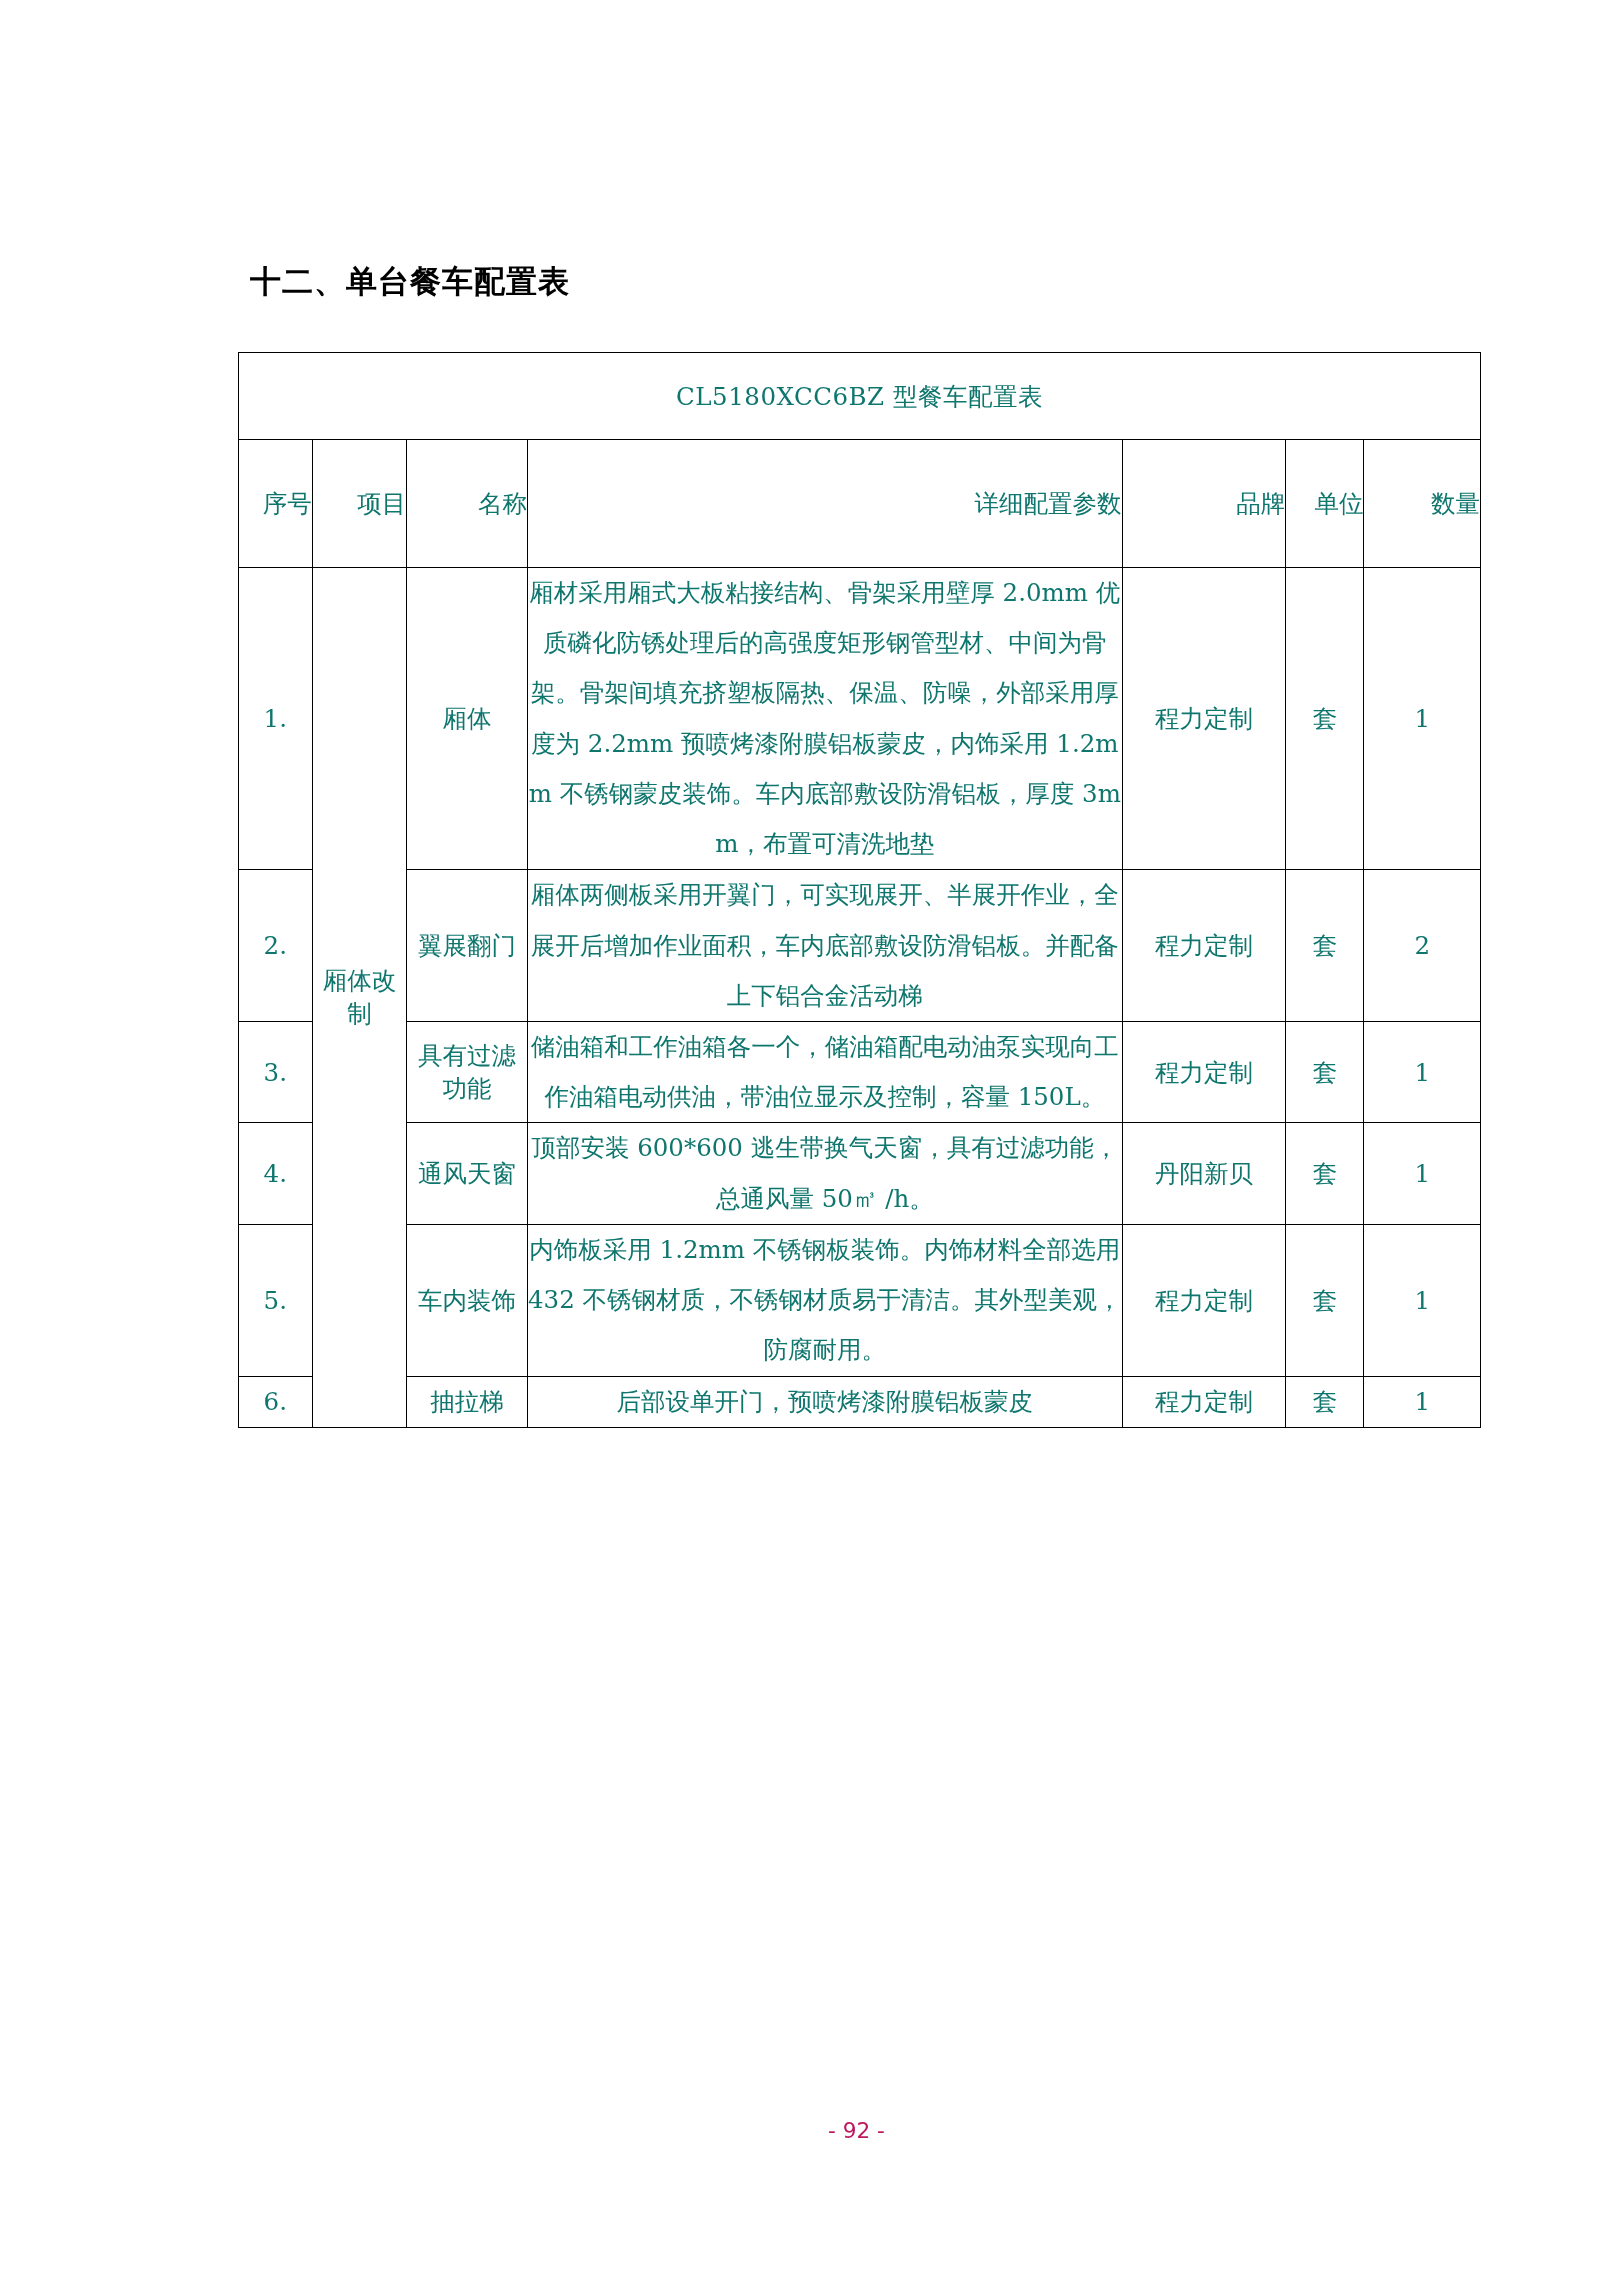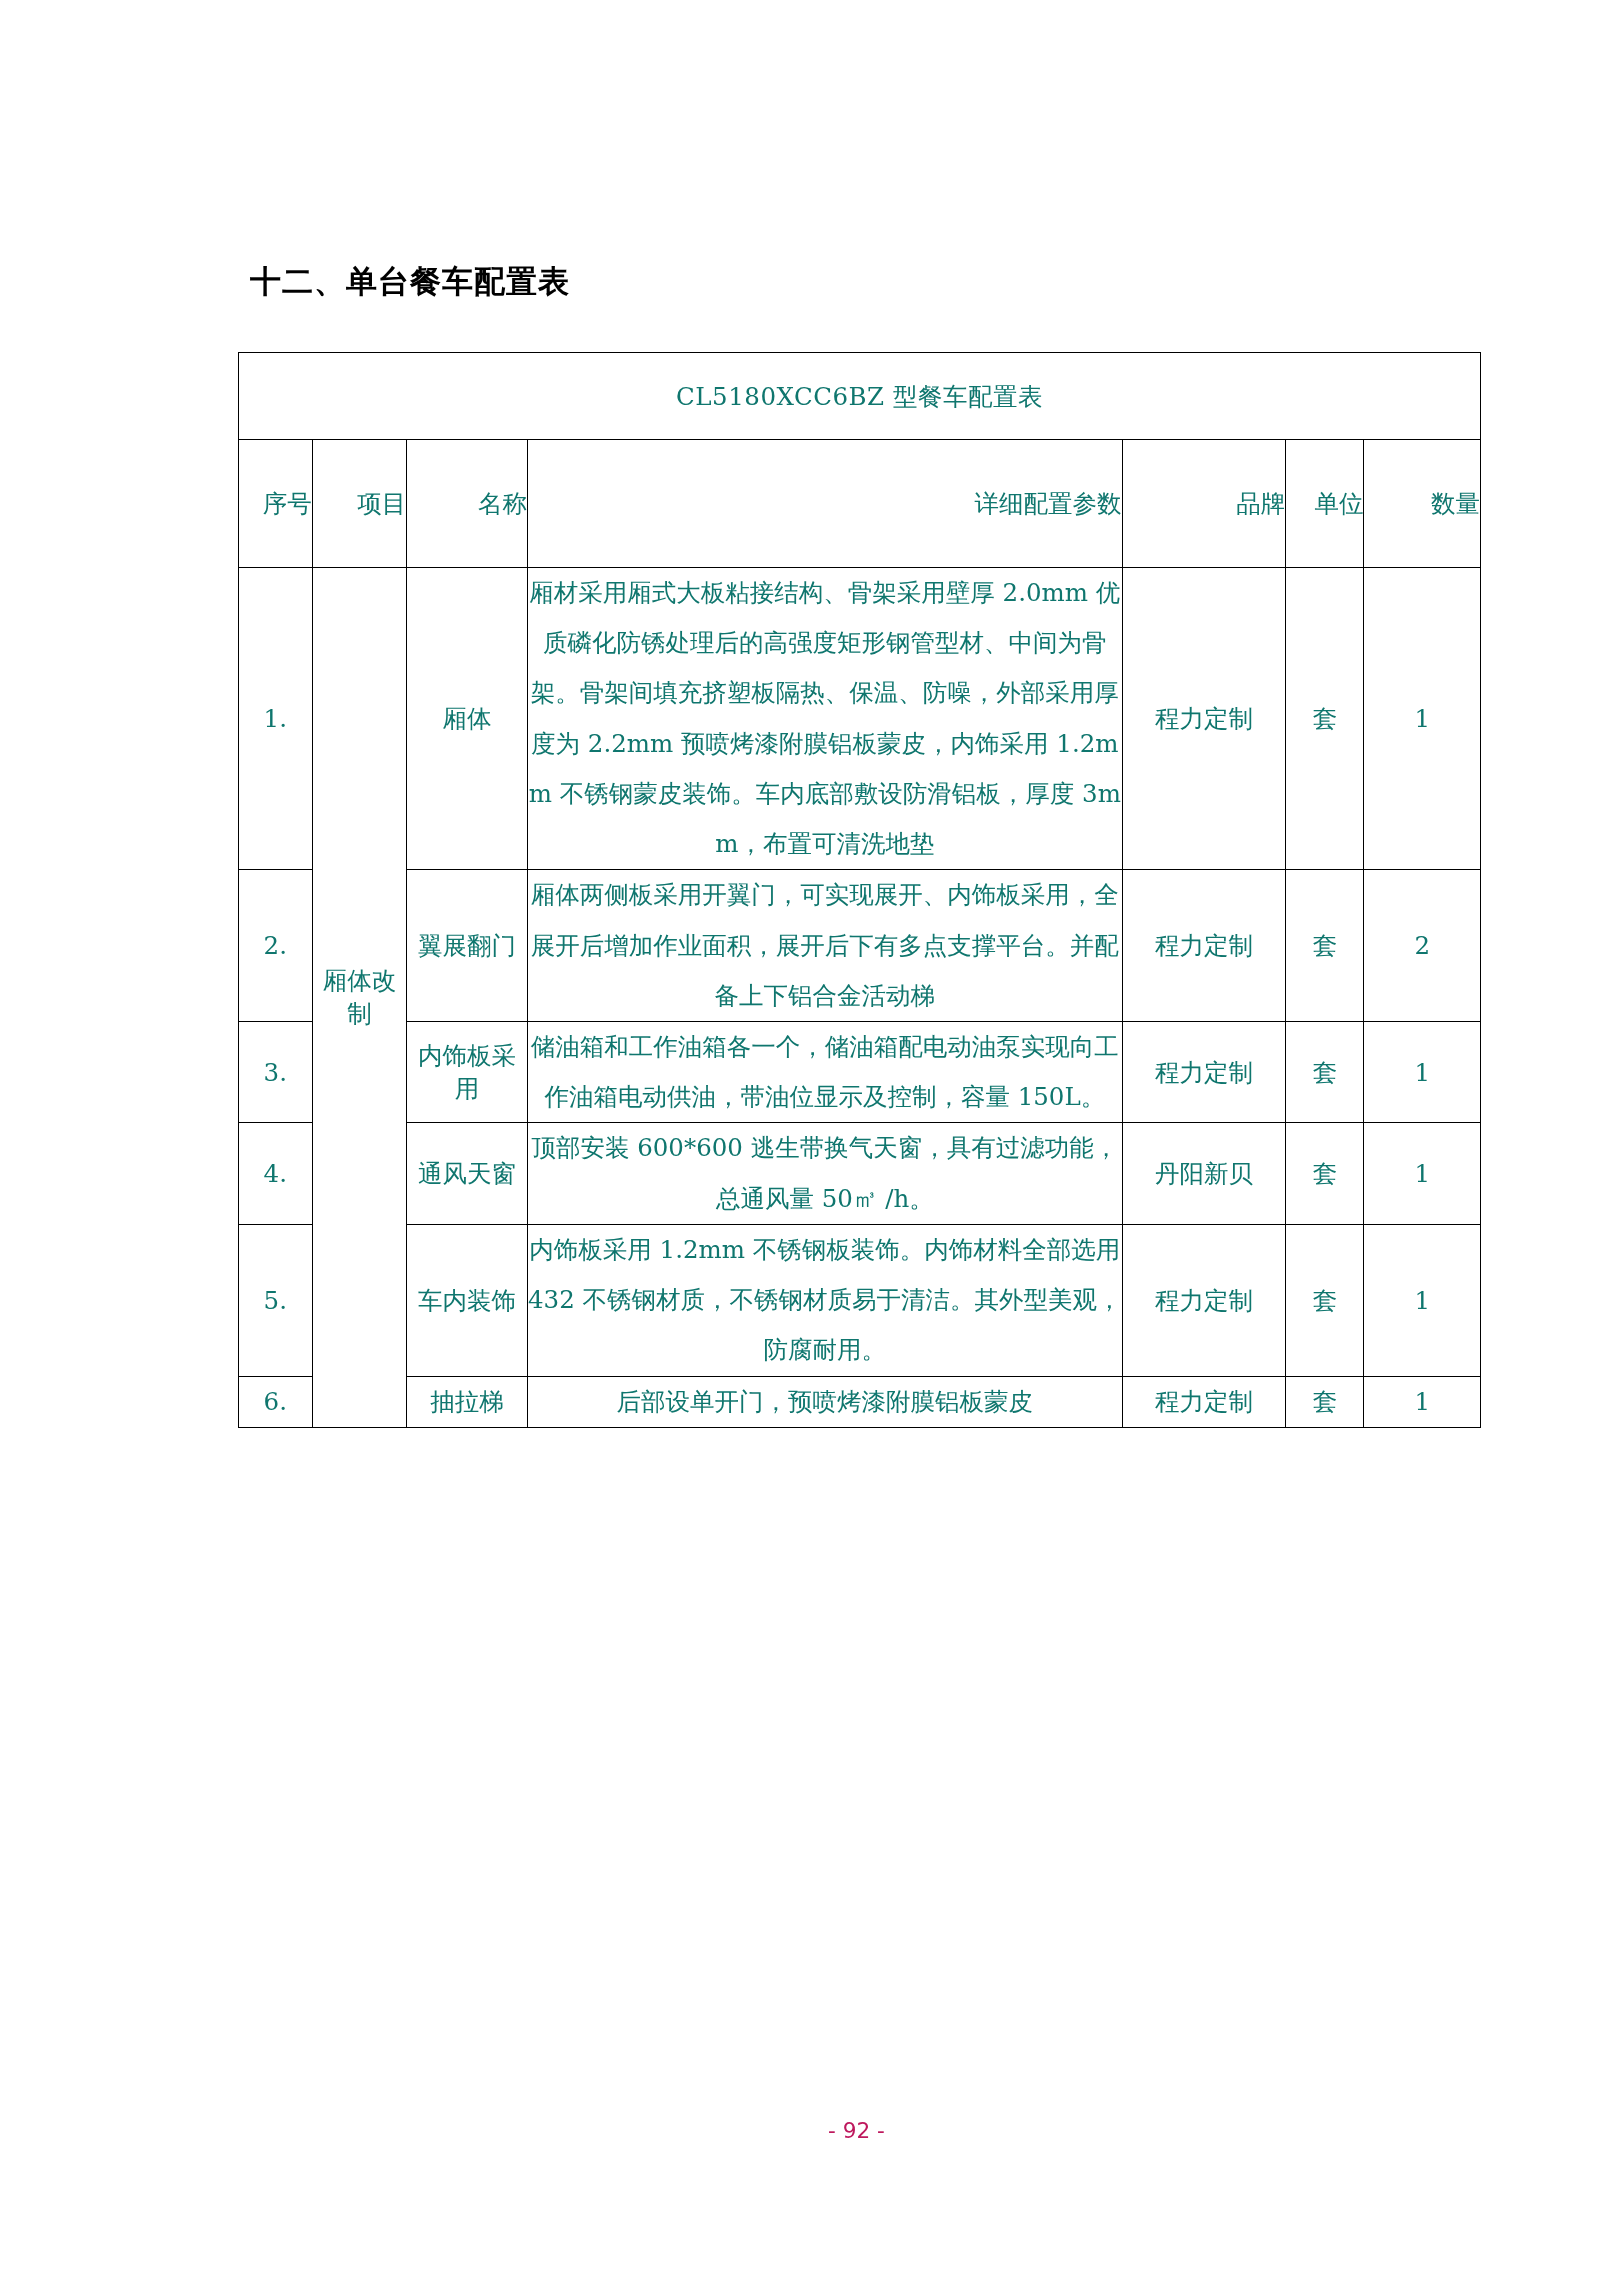--- a/index.html
+++ b/index.html
@@ -141,29 +141,29 @@
           <td class="center-cell">厢体</td>
           <td class="param-cell">厢材采用厢式大板粘接结构、骨架采用壁厚 2.0mm 优质磷化防锈处理后的高强度矩形钢管型材、中间为骨架。骨架间填充挤塑板隔热、保温、防噪，外部采用厚度为 2.2mm 预喷烤漆附膜铝板蒙皮，内饰采用 1.2mm 不锈钢蒙皮装饰。车内底部敷设防滑铝板，厚度 3mm，布置可清洗地垫</td>
           <td class="center-cell">程力定制</td>
           <td class="center-cell">套</td>
           <td class="center-cell">1</td>
         </tr>
 
         <tr>
           <td class="center-cell">2.</td>
           <td class="center-cell">翼展翻门</td>
-          <td class="param-cell">厢体两侧板采用开翼门，可实现展开、内饰板采用，全展开后增加作业面积，展开后下有多点支撑平台。并配备上下铝合金活动梯</td>
+          <td class="param-cell">厢体两侧板采用开翼门，可实现展开、半展开作业，全展开后增加作业面积，车内底部敷设防滑铝板。并配备上下铝合金活动梯</td>
           <td class="center-cell">程力定制</td>
           <td class="center-cell">套</td>
           <td class="center-cell">2</td>
         </tr>
 
         <tr>
           <td class="center-cell">3.</td>
-          <td class="center-cell">内饰板采用</td>
+          <td class="center-cell">具有过滤功能</td>
           <td class="param-cell">储油箱和工作油箱各一个，储油箱配电动油泵实现向工作油箱电动供油，带油位显示及控制，容量 150L。</td>
           <td class="center-cell">程力定制</td>
           <td class="center-cell">套</td>
           <td class="center-cell">1</td>
         </tr>
 
         <tr>
           <td class="center-cell">4.</td>
           <td class="center-cell">通风天窗</td>
           <td class="param-cell">顶部安装 600*600 逃生带换气天窗，具有过滤功能，总通风量 50㎥ /h。</td>

